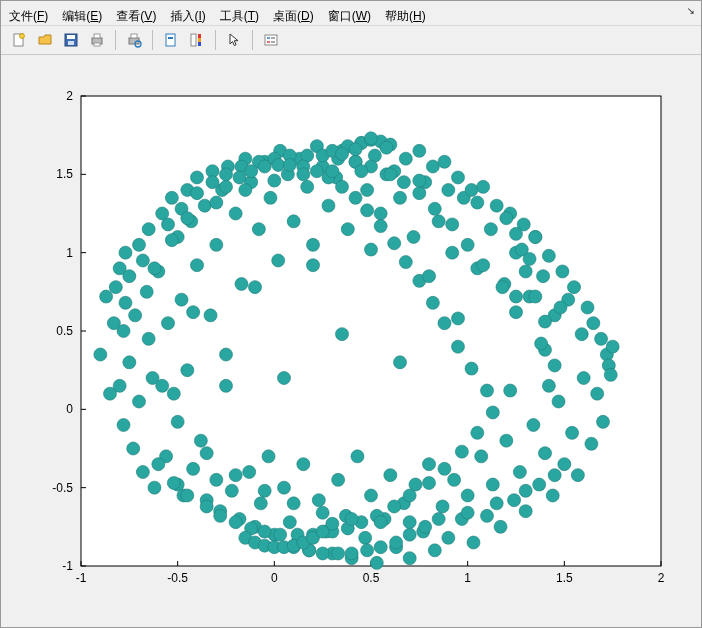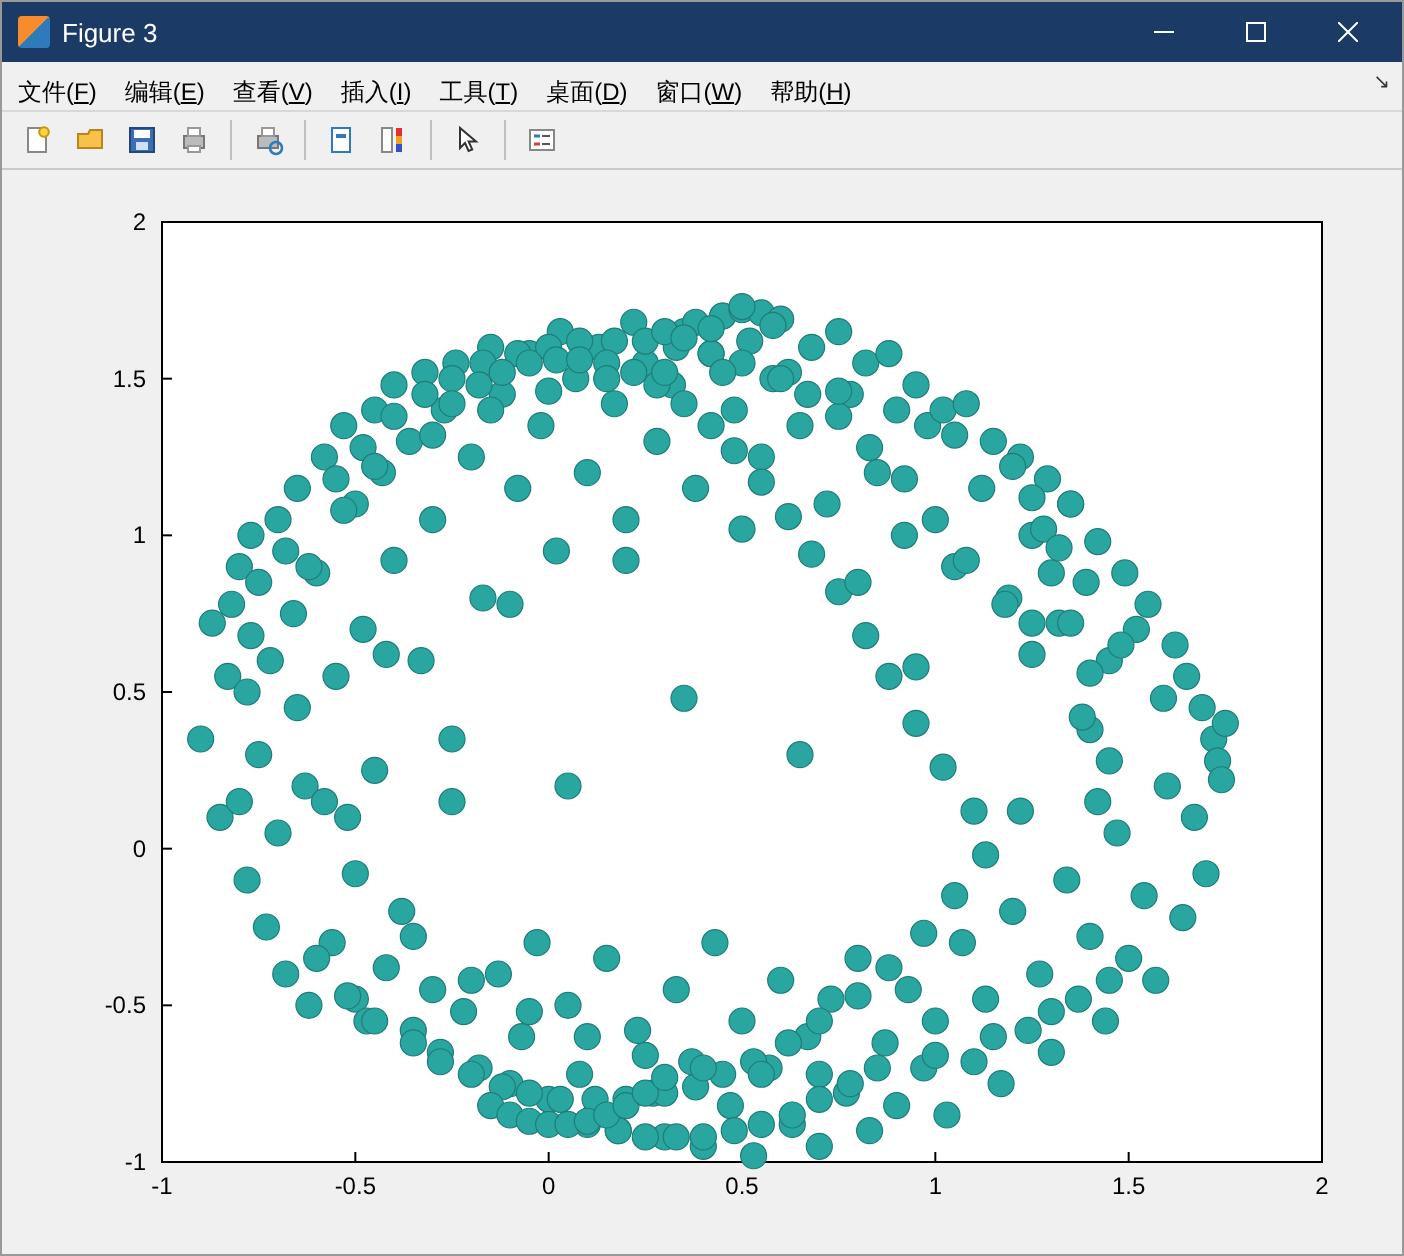--- a/index.html
+++ b/index.html
@@ -20,41 +20,20 @@
   .tbtn svg{width:16px;height:16px;}
   .plotarea{flex:1;background:#f0f0f0;display:flex;align-items:center;justify-content:center;}
   #plot{background:#f0f0f0;}
   .axbox{fill:#fff;stroke:#000;stroke-width:1;}
 </style>
 </head>
 <body>
 
 <div class="window">
 
-  <div class="titlebar">
-    <span class="logo"></span>
-    <span class="title">Figure 3</span>
-    <span class="spacer"></span>
-    <div class="winbtn">
-        <svg viewBox="0 0 10 10">
-          <line x1="0" y1="5" x2="10" y2="5"></line>
-        </svg>
-      </div>
-    <div class="winbtn">
-        <svg viewBox="0 0 10 10">
-          <rect x="0.5" y="0.5" width="9" height="9"></rect>
-        </svg>
-      </div>
-    <div class="winbtn close">
-        <svg viewBox="0 0 10 10">
-          <line x1="0" y1="0" x2="10" y2="10"></line>
-          <line x1="10" y1="0" x2="0" y2="10"></line>
-        </svg>
-      </div>
-  </div>
 
   <div class="menubar">
     <span class="menu"><span>文件</span>(<u>F</u>)</span>
     <span class="menu"><span>编辑</span>(<u>E</u>)</span>
     <span class="menu"><span>查看</span>(<u>V</u>)</span>
     <span class="menu"><span>插入</span>(<u>I</u>)</span>
     <span class="menu"><span>工具</span>(<u>T</u>)</span>
     <span class="menu"><span>桌面</span>(<u>D</u>)</span>
     <span class="menu"><span>窗口</span>(<u>W</u>)</span>
     <span class="menu"><span>帮助</span>(<u>H</u>)</span>

